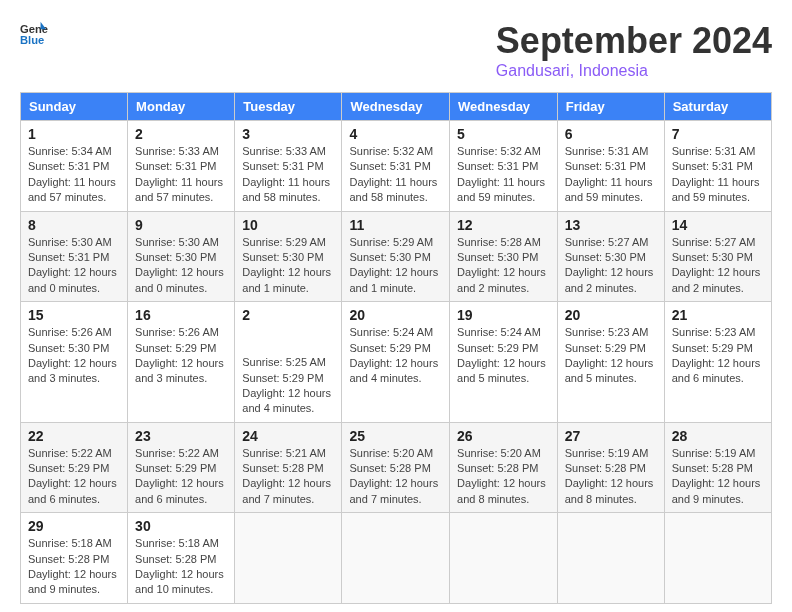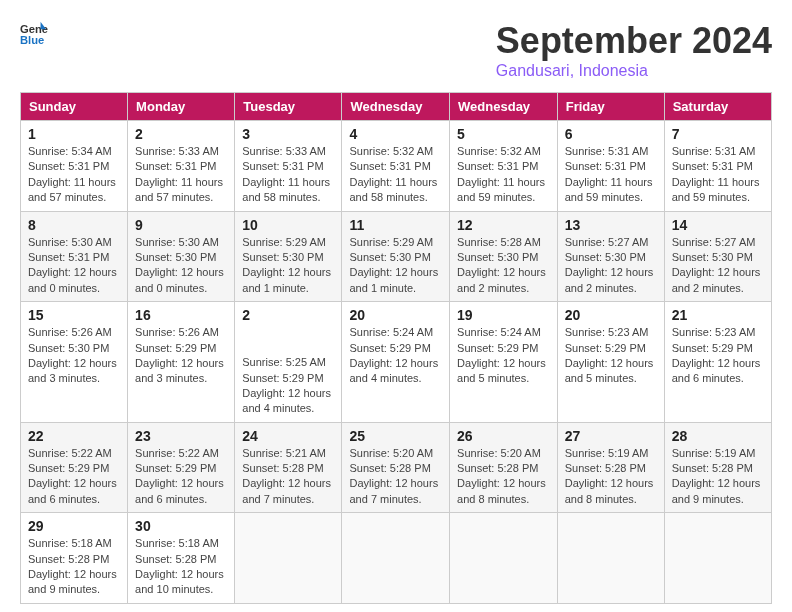--- a/index.html
+++ b/index.html
@@ -35,21 +35,21 @@
     .location {
       font-size: 16px;
       color: #8b5cf6;
     }
     .calendar {
       width: 100%;
       border-collapse: collapse;
       font-size: 11px;
     }
     .calendar thead th {
-      background: #be185d;
+      background: #3b82f6;
       color: #fff;
       padding: 6px 8px;
       text-align: left;
       font-size: 13px;
       font-weight: bold;
       border: 1px solid #ccc;
     }
     .calendar tbody td {
       border: 1px solid #ccc;
       padding: 5px 7px;

